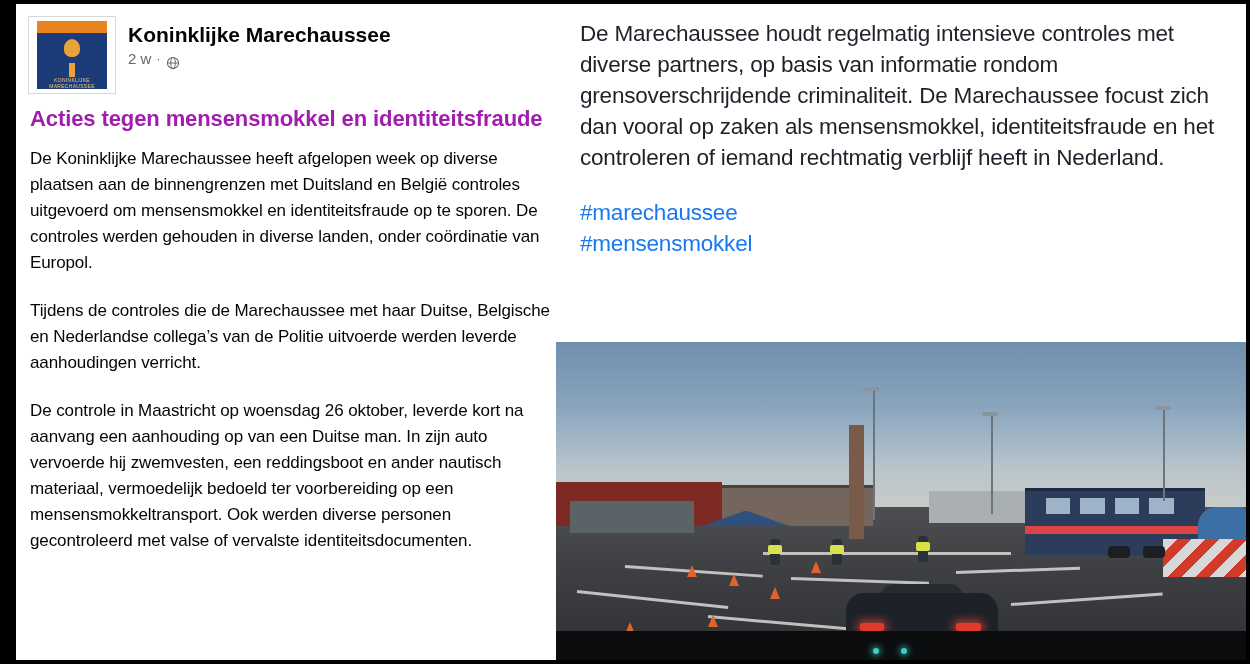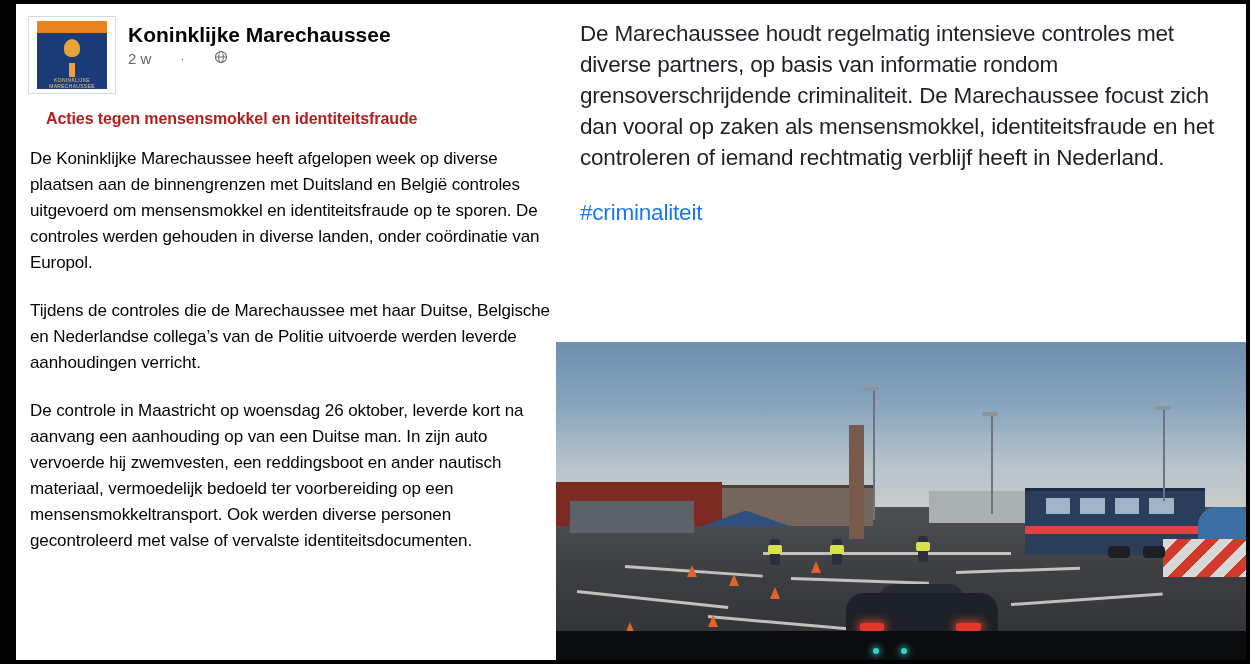--- a/index.html
+++ b/index.html
@@ -101,45 +101,44 @@
     margin: 0 0 2px 0;
   }
   .followers {
     font-size: 15px;
     color: #65676b;
     line-height: 20px;
     margin: 0;
   }
   .timestamp-row {
     display: flex;
-    align-items: flex-start;
+    align-items: flex-end;
     font-size: 15px;
     color: #65676b;
     line-height: 20px;
     margin-top: 2px;
-    gap: 24px;
   }
   .dot-sep {
     margin: 0 5px;
     font-size: 13px;
   }
   .globe-icon {
     display: inline-block;
     width: 14px;
     height: 14px;
   }
   .post-body {
     padding: 6px 14px 0 14px;
   }
   .post-title {
-    font-size: 16px;
+    font-size: 22px;
     font-weight: bold;
-    color: #b91c1c;
+    color: #a21caf;
     line-height: 22px;
-    margin: 4px 0 16px 16px;
+    margin: 4px 0 16px 0;
     letter-spacing: -0.1px;
   }
   .post-para {
     font-size: 17px;
     color: #050505;
     line-height: 26px;
     margin: 0 0 22px 0;
     letter-spacing: -0.1px;
   }
   
@@ -393,21 +392,22 @@
     </div>
   </div>
 
   <div class="right-pane">
 
     <div class="right-text">
       <p class="right-para">De Marechaussee houdt regelmatig intensieve controles met diverse partners, op basis van informatie rondom grensoverschrijdende criminaliteit. De Marechaussee focust zich dan vooral op zaken als mensensmokkel, identiteitsfraude en het controleren of iemand rechtmatig verblijf heeft in Nederland.</p>
     </div>
 
     <div class="hashtags">
-      <a class="hashtag" href="#">#criminaliteit</a>
+      <a class="hashtag" href="#">#marechaussee</a>
+      <a class="hashtag" href="#">#mensensmokkel</a>
     </div>
 
     <div class="photo">
       <div class="sky"></div>
       <div class="ground"></div>
 
       <div class="bld-left"></div>
       <div class="bld-left2"></div>
       <div class="bld-mid-roof"></div>
       <div class="bld-mid"></div>

